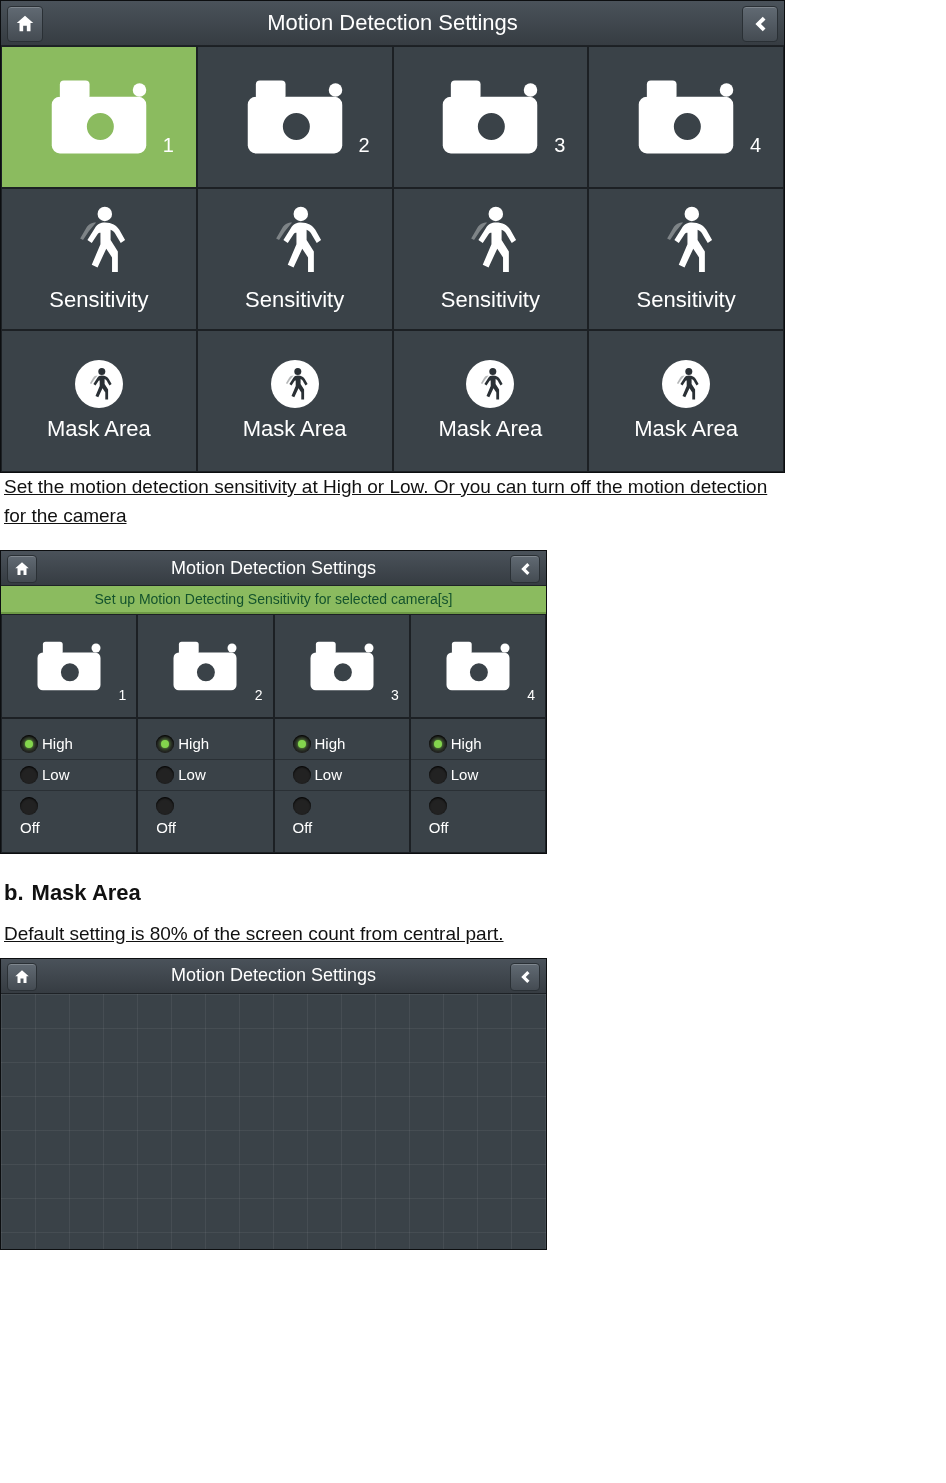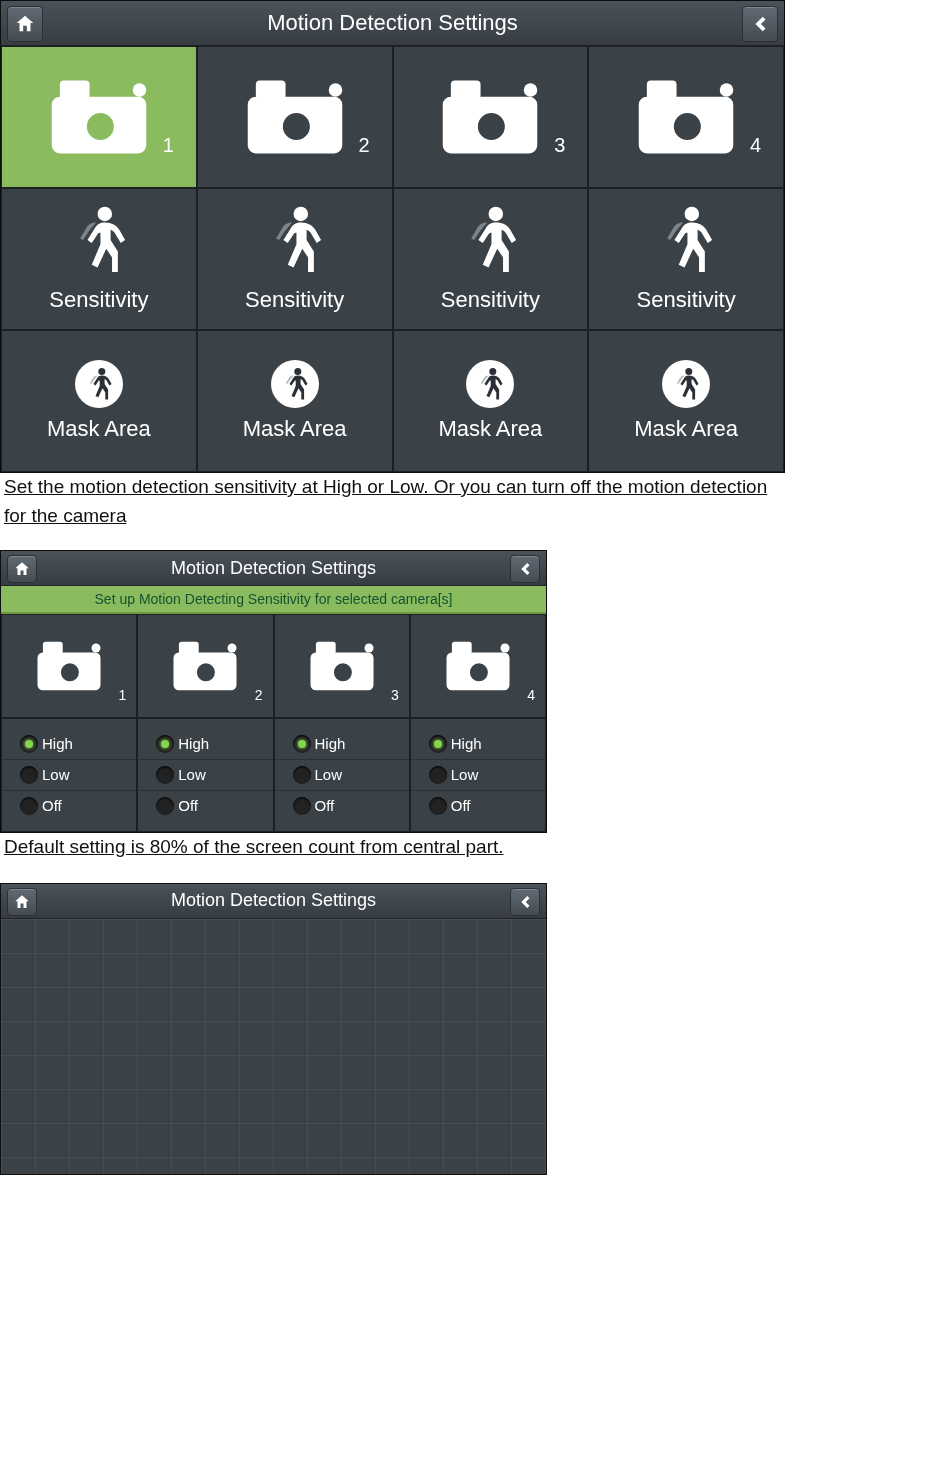--- a/index.html
+++ b/index.html
@@ -74,21 +74,21 @@
   .device2 .titlebar{height:34px;font-size:18px;}
   .device2 .titlebar .tbtn{width:28px;height:26px;top:4px;}
   .device2 .titlebar svg{width:18px;height:18px;}
   .device2 .grid{grid-template-columns:repeat(4,1fr);}
   .device2 .rowA .cell{height:102px;}
   .device2 .rowA .cam{transform:scale(.9);}
   .device2 .rowA .cell .num{right:10px;bottom:14px;font-size:14px;}
   .device2 .radios{display:grid;grid-template-columns:repeat(4,1fr);}
   .device2 .rcol{background:var(--dark);border:1px solid #1c2024;padding:10px 0;}
   .device2 .ropt{display:flex;align-items:flex-start;gap:4px;padding:6px 18px;color:#fff;font-size:15px;border-bottom:1px solid #2a3035;}
-  .device2 .ropt:last-child{border-bottom:none;}
+  .device2 .ropt:last-child{border-bottom:none;flex-direction:column;}
   .rdot{width:18px;height:18px;border-radius:50%;background:#222;box-shadow:inset 0 1px 2px #000;display:flex;align-items:center;justify-content:center;}
   .rdot.on::after{content:"";width:8px;height:8px;border-radius:50%;background:#84d64d;box-shadow:0 0 4px #84d64d;}
 
   
   .device3{width:545px;border:1px solid #0c0e10;}
   .device3 .titlebar{height:34px;font-size:18px;}
   .device3 .titlebar .tbtn{width:28px;height:26px;top:4px;}
   .device3 .titlebar svg{width:18px;height:18px;}
   .device3 .maskgrid{
     height:255px;background:var(--dark);
@@ -342,21 +342,24 @@
             <span>Low</span>
           </div>
       <div class="ropt">
             <span class="rdot"></span>
             <span>Off</span>
           </div>
     </div>
   </div>
 </div>
 
-<p class="body" style="margin-bottom:21px">Default setting is 80% of the screen count from central part.</p>
+<h2 class="sect">
+  <span class="letter">b.</span><span>Mask Area</span>
+</h2>
+<p class="body" style="margin-bottom:9px">Default setting is 80% of the screen count from central part.</p>
 
 <div class="device3">
   <div class="titlebar">
     <div class="tbtn home">
           <svg>
             <use href="#svg-home"></use>
           </svg>
         </div>
     <span>Motion Detection Settings</span>
     <div class="tbtn back">

